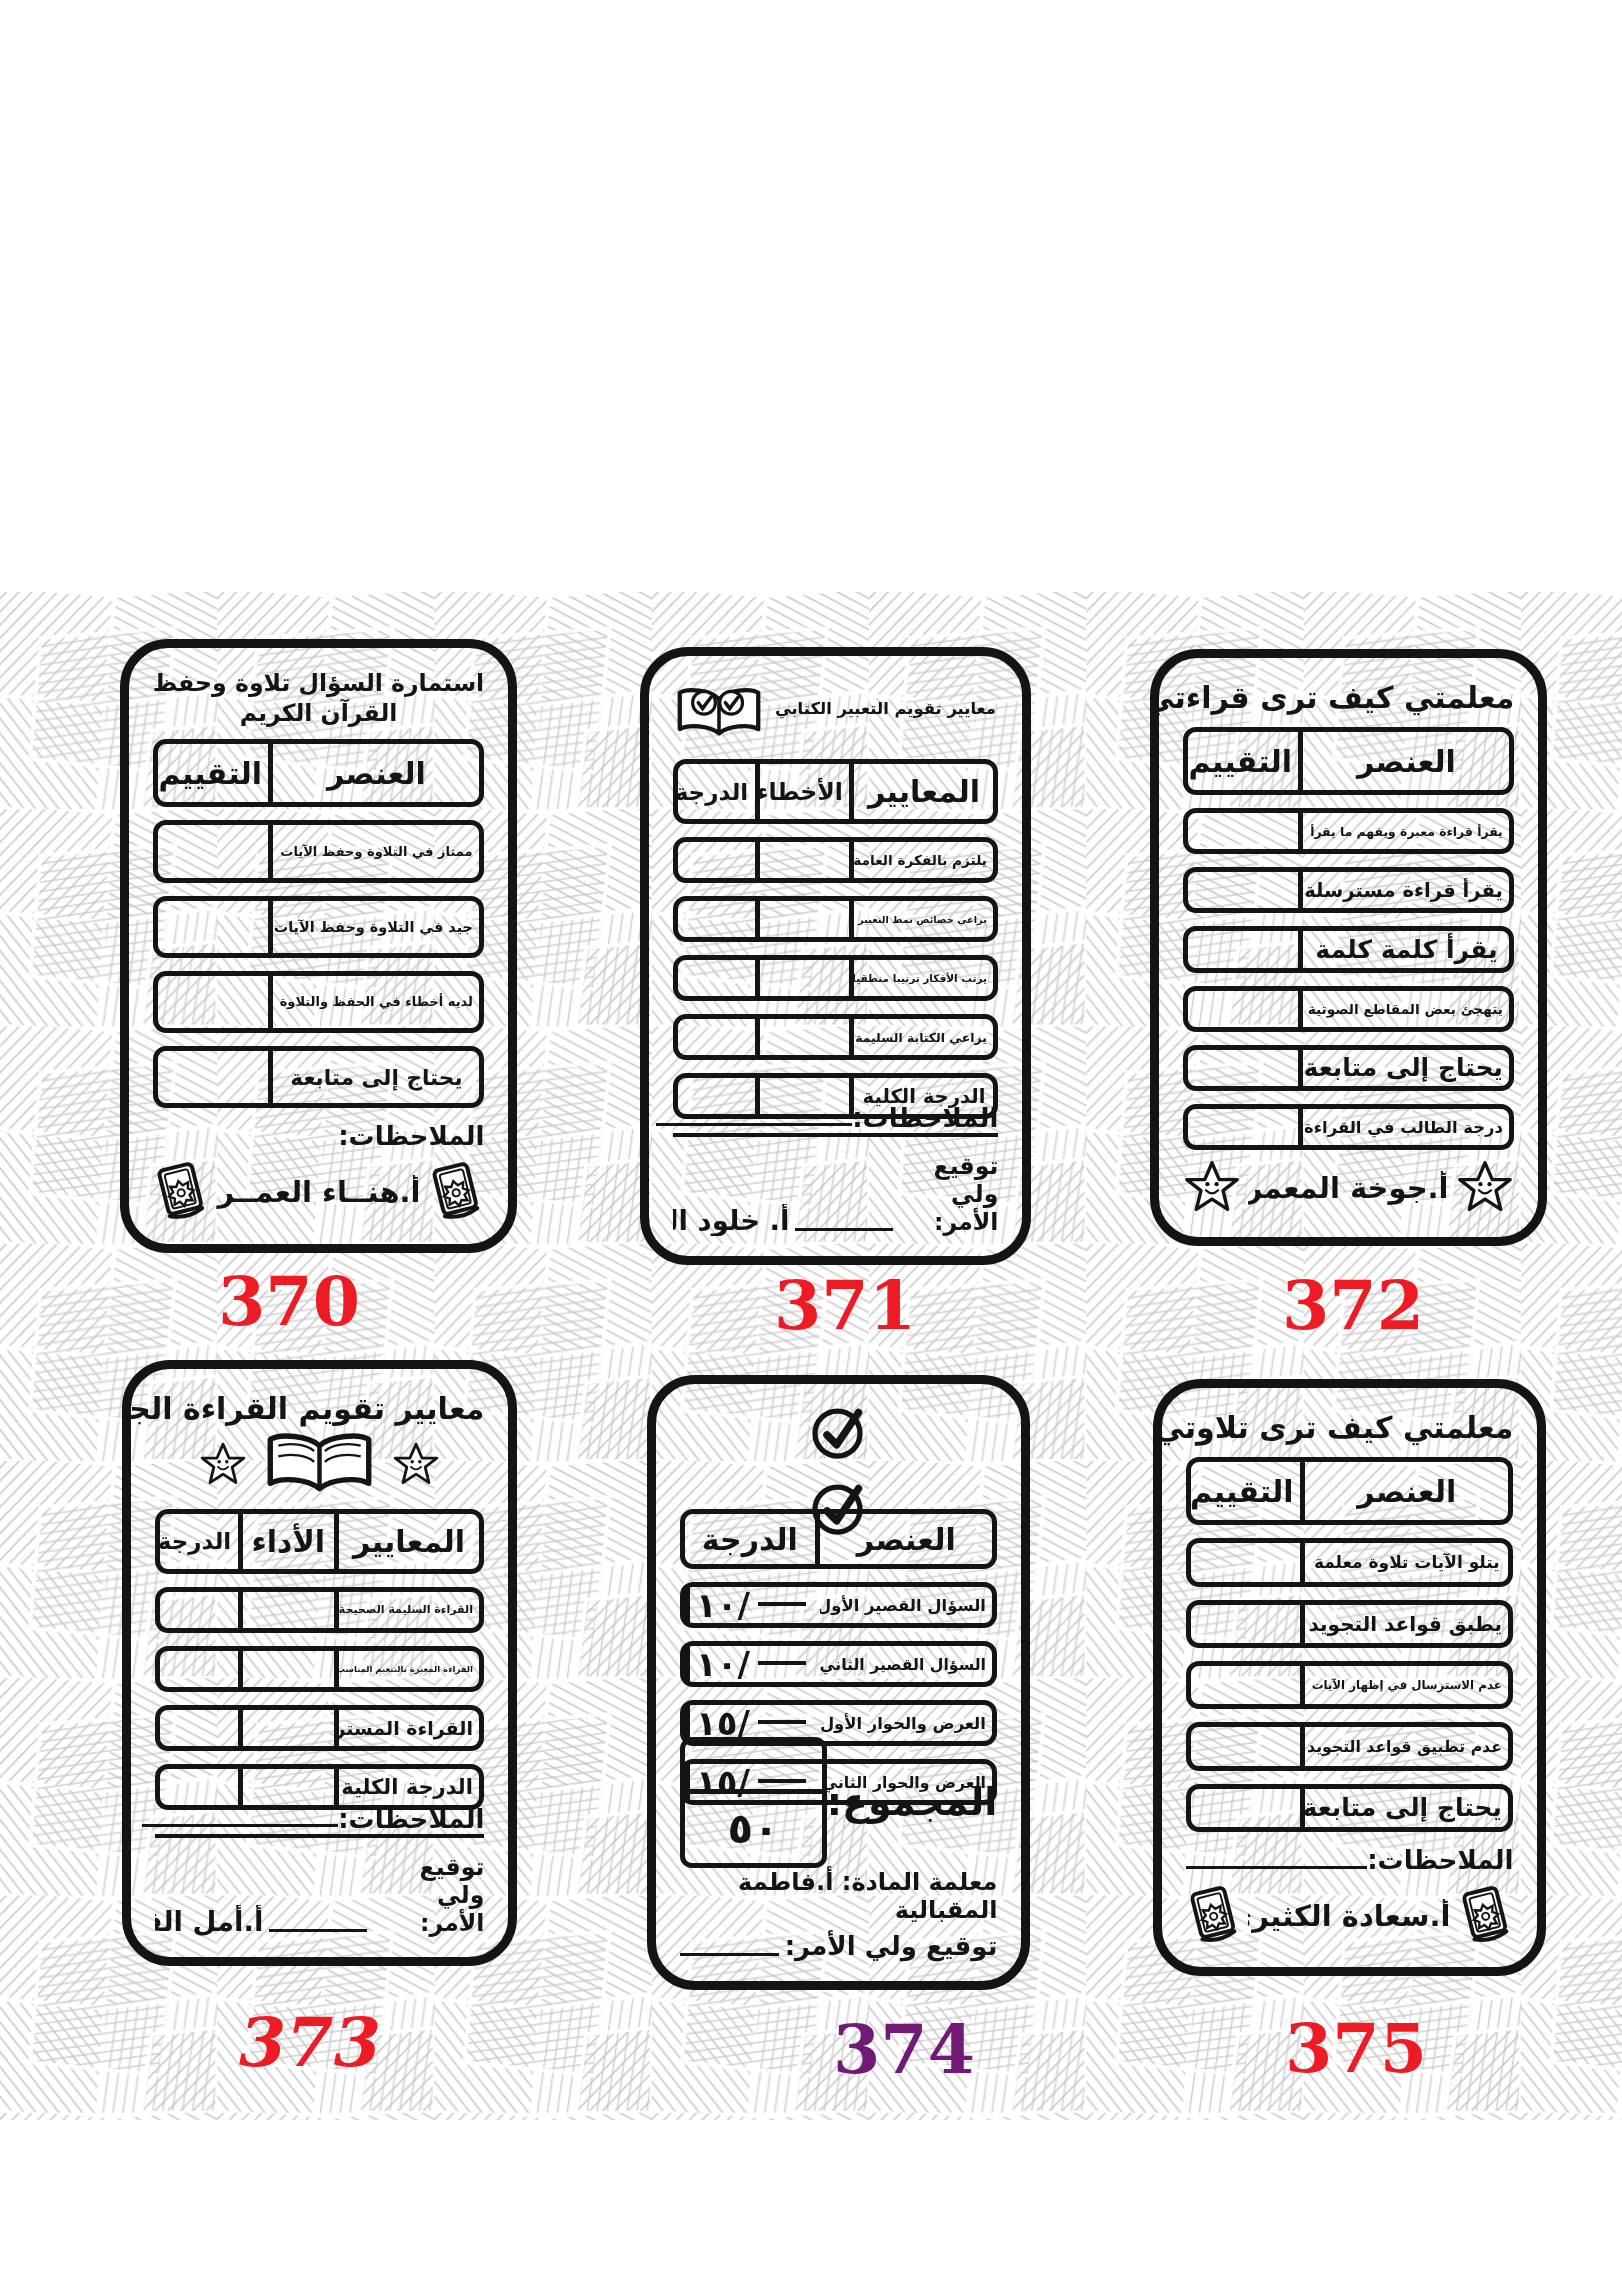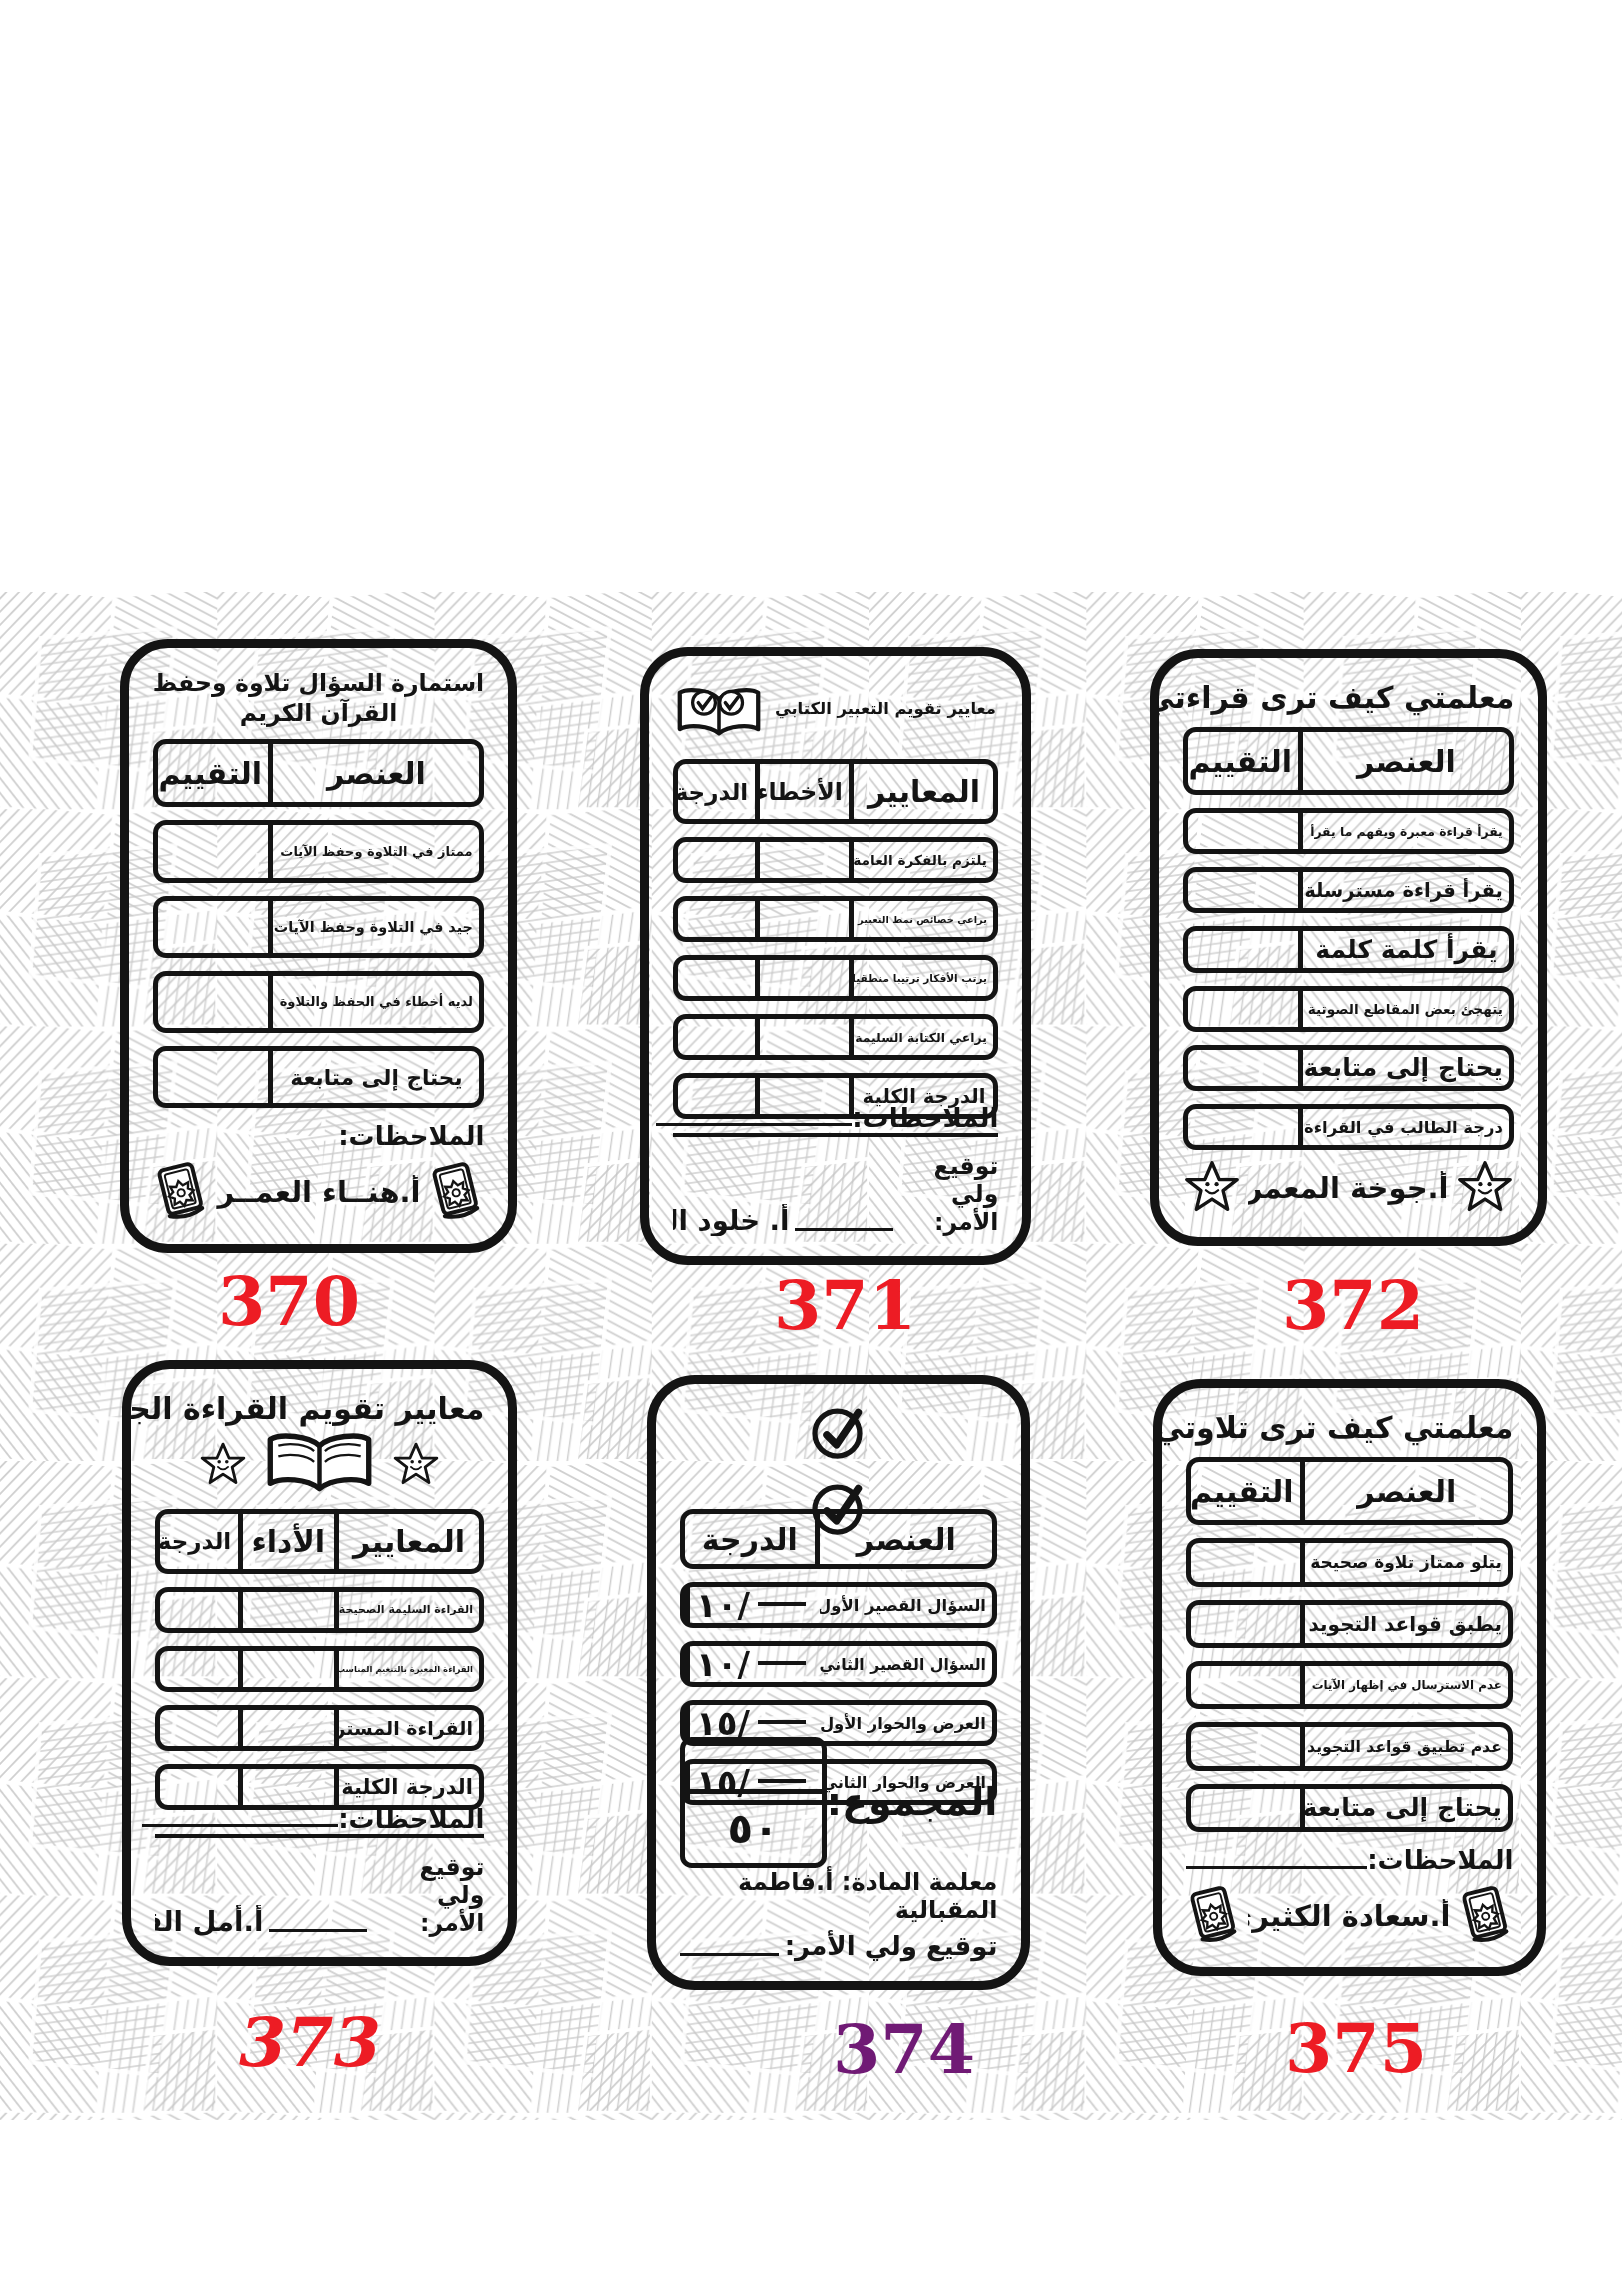--- a/index.html
+++ b/index.html
@@ -472,21 +472,21 @@
       <div class="cell w66">
           <span class="hd fit">العنصر</span>
         </div>
       <div class="cell w34">
           <span class="hd fit">التقييم</span>
         </div>
     </div>
     <div class="rows">
       <div class="trow">
           <div class="cell w66">
-            <span class="crit fit" style="font-size: 17px;">يتلو ممتاز تلاوة صحيحة</span>
+            <span class="crit fit" style="font-size: 17px;">يتلو الآيات تلاوة معلمة</span>
           </div>
           <div class="cell w34"></div>
         </div>
       <div class="trow">
           <div class="cell w66">
             <span class="crit fit" style="font-size: 20px;">يطبق قواعد التجويد</span>
           </div>
           <div class="cell w34"></div>
         </div>
       <div class="trow">

